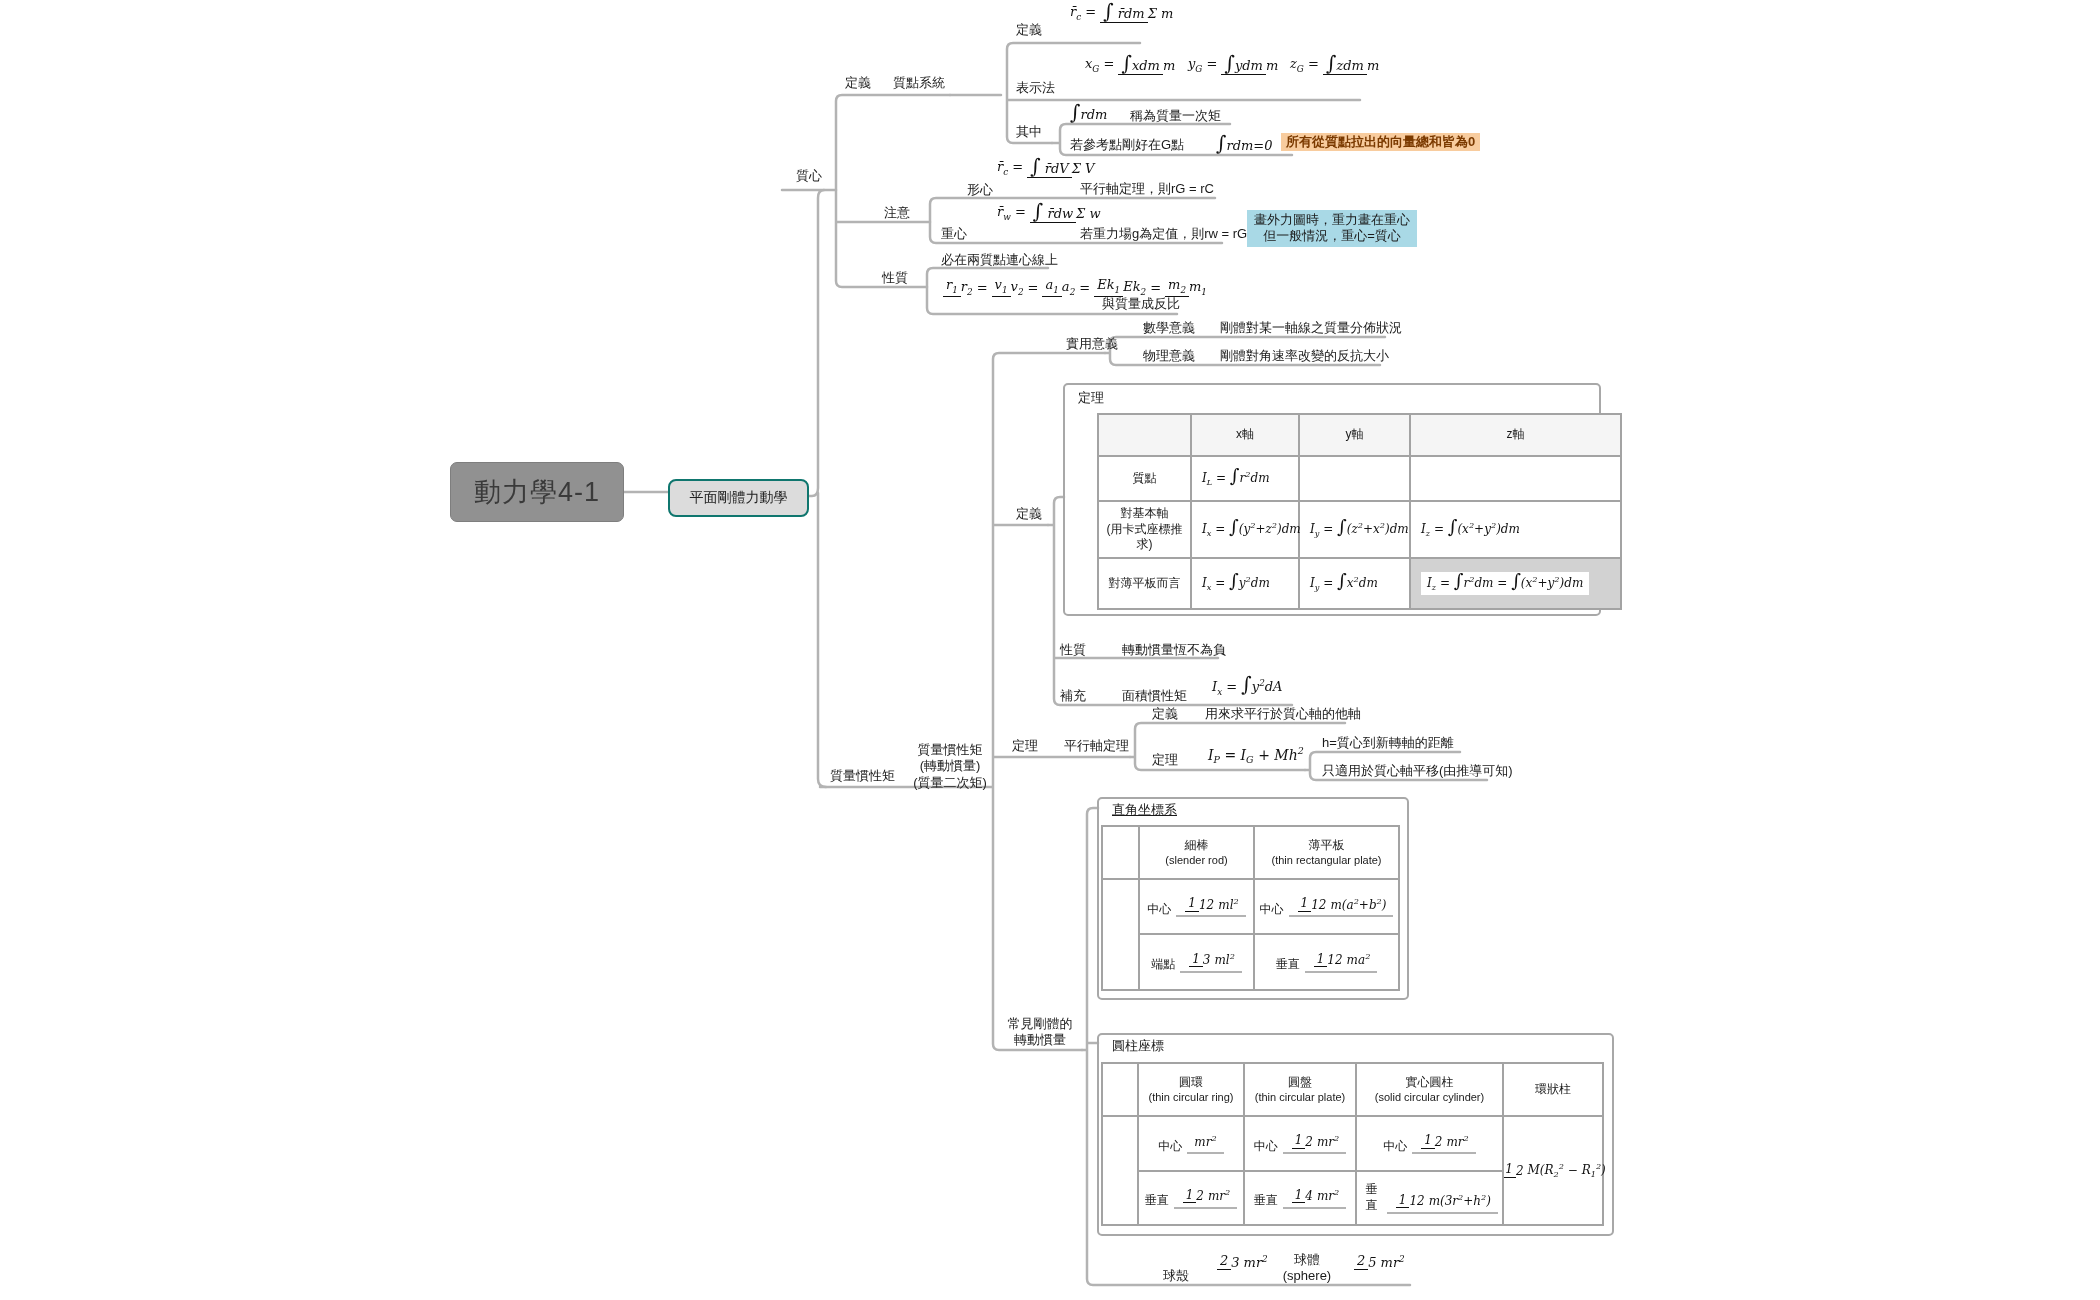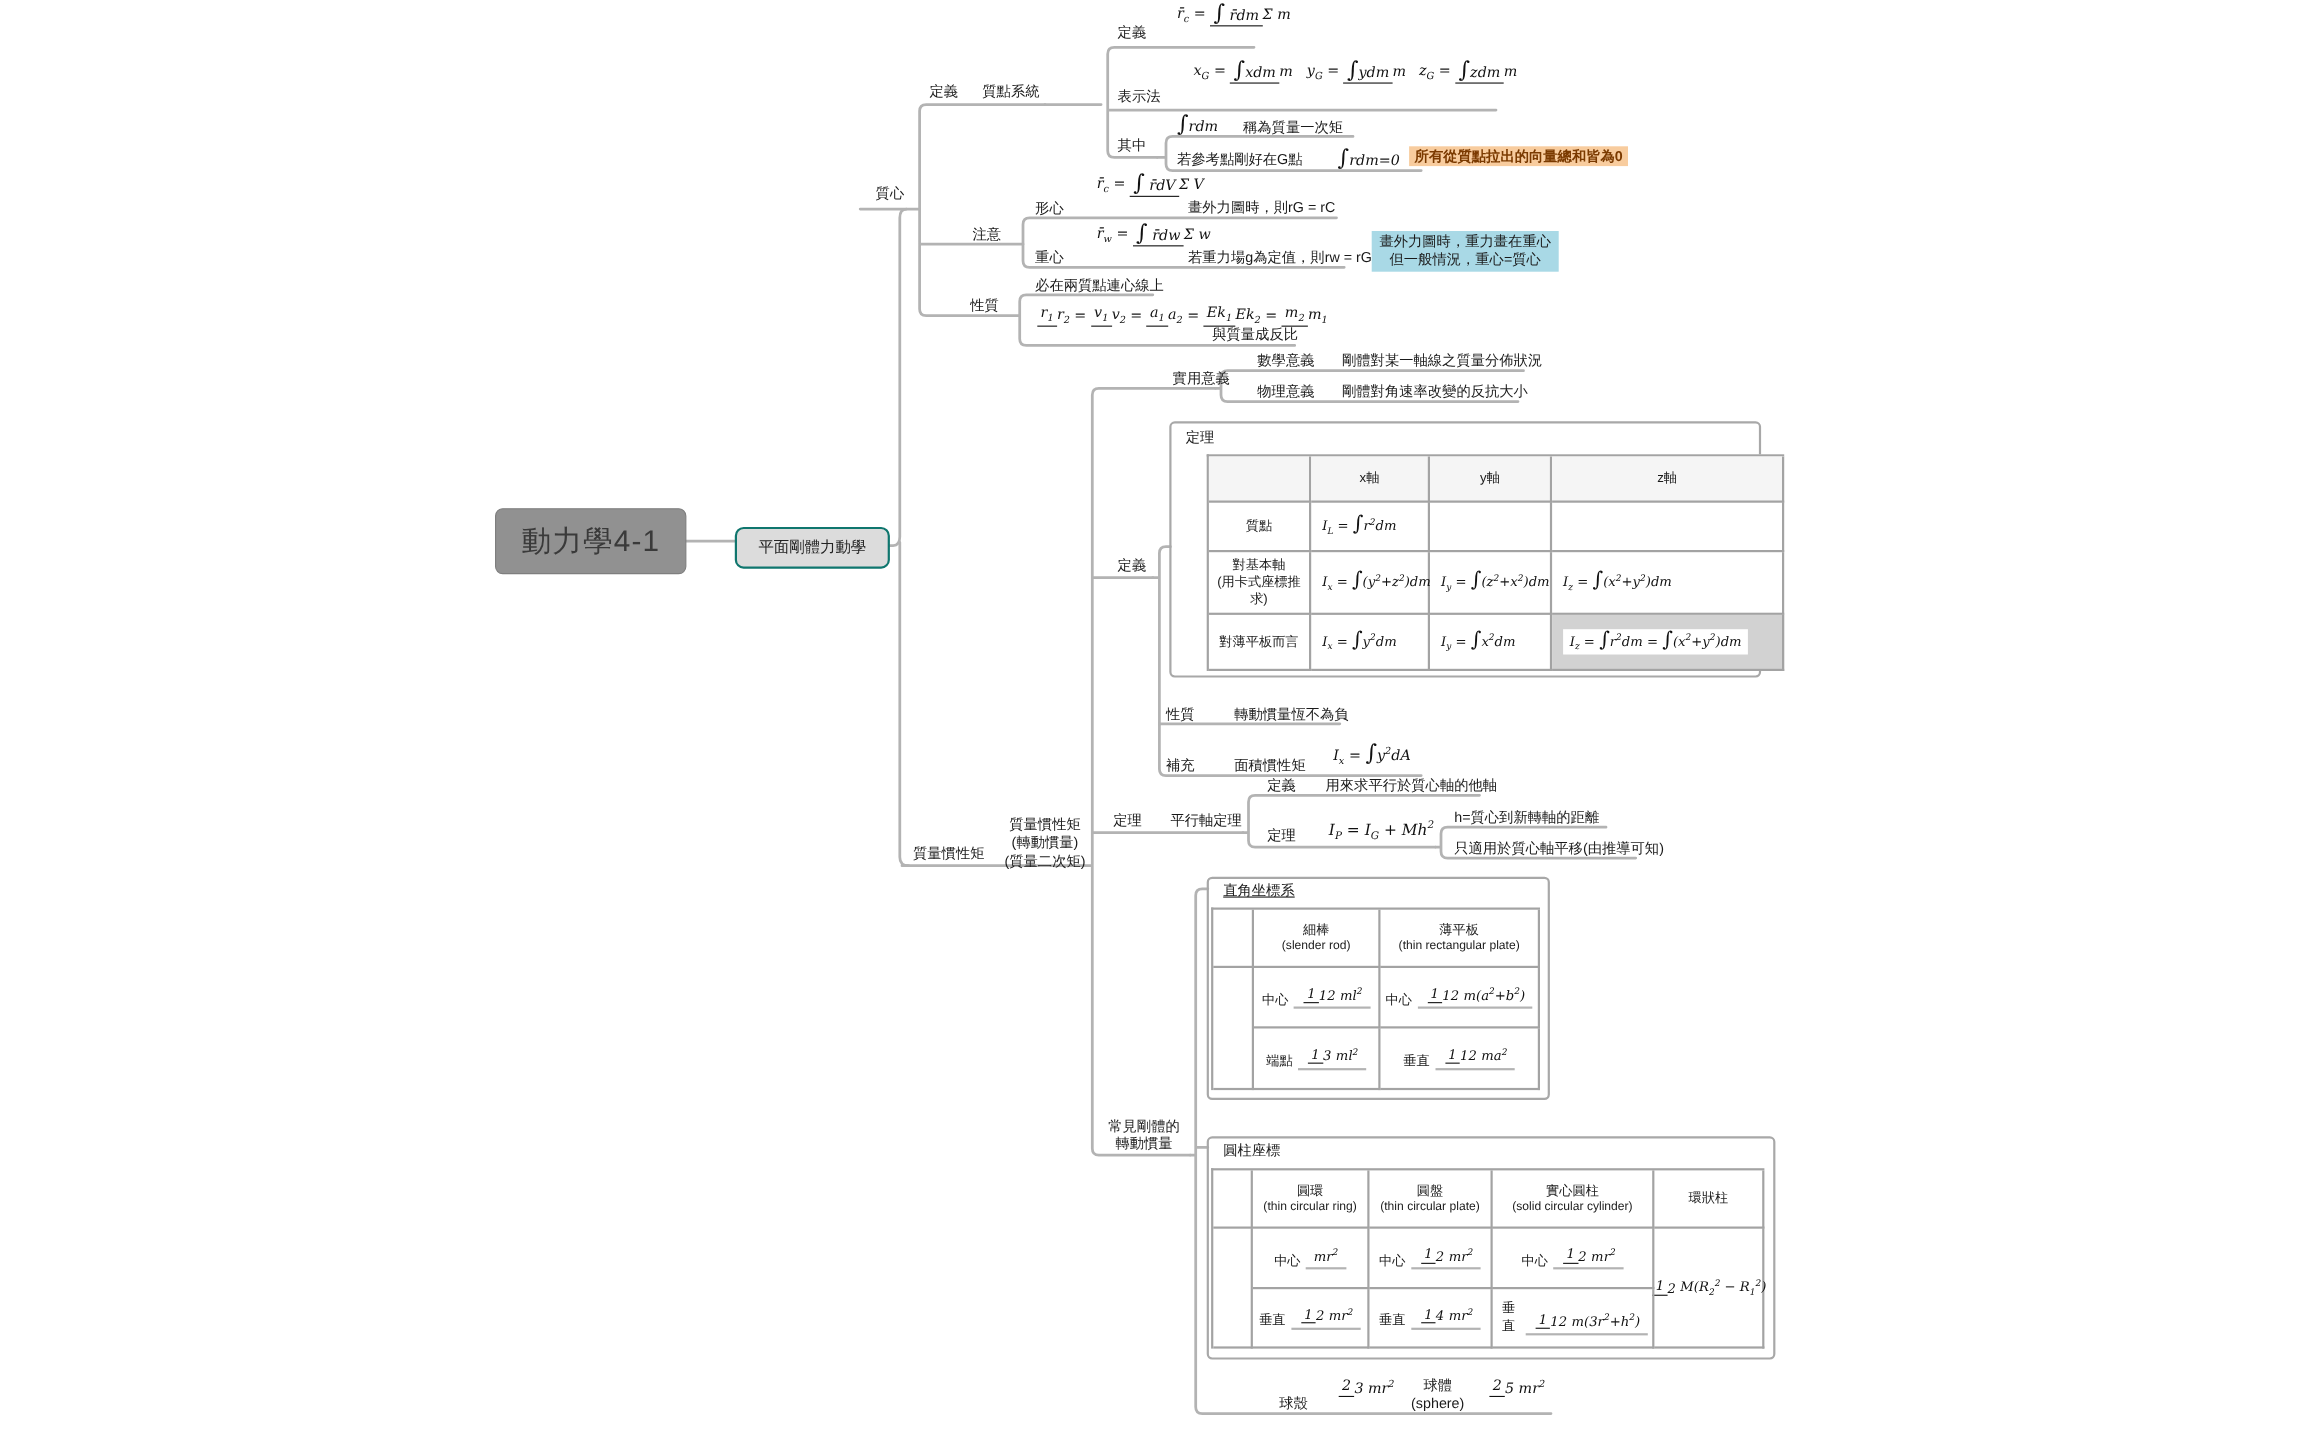--- a/index.html
+++ b/index.html
@@ -109,29 +109,29 @@
       <span class="mt"><span class="in">∫</span>rdm</span>
     </div>
   <div class="nd" style="left:1130px;top:108px;">稱為質量一次矩</div>
   <div class="nd" style="left:1070px;top:137px;">若參考點剛好在G點</div>
   <div class="m" style="left:1216px;top:135px;">
       <span class="mt"><span class="in">∫</span>rdm=0</span>
     </div>
   <div class="nd hl-orange" style="left:1281px;top:133px;">所有從質點拉出的向量總和皆為0</div>
 
   <div class="nd" style="left:884px;top:205px;">注意</div>
-  <div class="nd" style="left:941px;top:182px;">形心</div>
+  <div class="nd" style="left:967px;top:182px;">形心</div>
   <div class="m" style="left:997px;top:158px;">
       <span class="mt">r̄<sub>c</sub> =</span>
       <span class="fr">
         <span class="fn"><span class="in">∫</span> r̄dV</span>
         <span class="fd">Σ V</span>
       </span>
     </div>
-  <div class="nd" style="left:1080px;top:181px;">畫外力圖時，則rG = rC</div>
+  <div class="nd" style="left:1080px;top:181px;">平行軸定理，則rG = rC</div>
   <div class="nd" style="left:941px;top:226px;">重心</div>
   <div class="m" style="left:997px;top:203px;">
       <span class="mt">r̄<sub>w</sub> =</span>
       <span class="fr">
         <span class="fn"><span class="in">∫</span> r̄dw</span>
         <span class="fd">Σ w</span>
       </span>
     </div>
   <div class="nd" style="left:1080px;top:226px;">若重力場g為定值，則rw = rG</div>
   <div class="nd hl-blue" style="left:1247px;top:210px;">畫外力圖時，重力畫在重心

